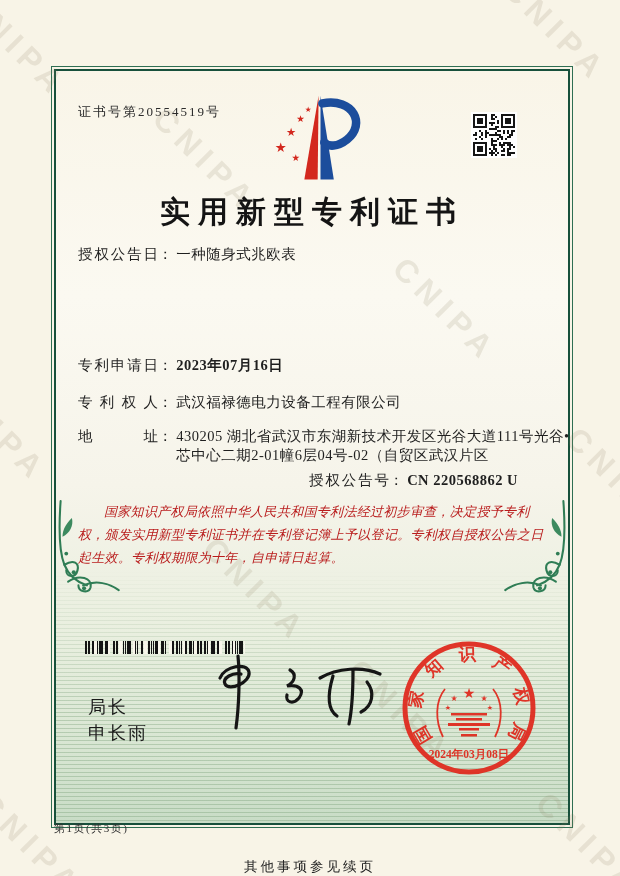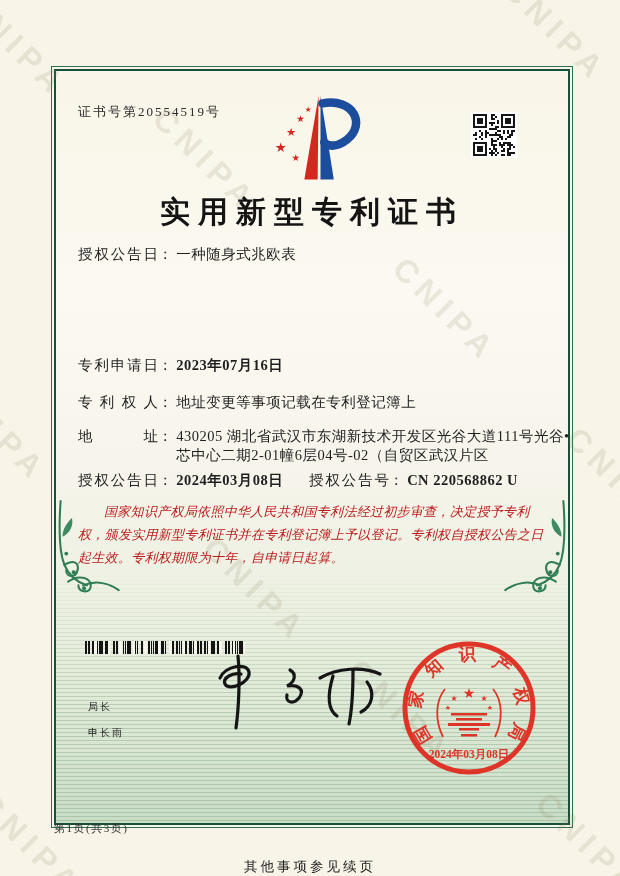--- a/index.html
+++ b/index.html
@@ -36,21 +36,21 @@
   .grant2{position:absolute;left:231px;top:0}
   .paras{position:absolute;left:24px;top:431px;width:470px;font-size:13px;line-height:1.78;
        font-style:italic;letter-spacing:.3px;color:#b91c1c}
   .paras p{text-indent:2em;margin-bottom:9px}
   .barcode{position:absolute;left:31px;top:572px;width:160px;height:13px;
        background:
         repeating-linear-gradient(90deg,transparent 0 9px,#f7f5ea 9px 12px,transparent 12px 23px,#f7f5ea 23px 25px),
         repeating-linear-gradient(90deg,#141414 0 2px,transparent 2px 3px,#141414 3px 4px,transparent 4px 7px),
         repeating-linear-gradient(90deg,#141414 0 1px,transparent 1px 4px)}
   .officer{position:absolute;left:34px;top:625px;font-family:"Liberation Sans","DejaVu Sans",sans-serif;
-       font-size:10px;font-weight:500;letter-spacing:2px;line-height:26px;color:#1a1a1a}
+       font-size:18px;font-weight:500;letter-spacing:2px;line-height:26px;color:#1a1a1a}
   .signature{position:absolute;left:136px;top:579px}
   .seal{position:absolute;left:344px;top:568px;opacity:.93}
   .page-info{position:absolute;left:0;top:752px;width:100%;
        font-size:11px;letter-spacing:1.5px;color:#333}
   .footer-note{position:absolute;z-index:3;left:0;top:858px;width:100%;text-align:center;
        font-size:13.5px;letter-spacing:3px;color:#222}
   .orn{position:absolute;bottom:1px}
   .orn.l{left:1px}.orn.r{right:1px;transform:scaleX(-1)}
 </style>
 </head>
@@ -213,31 +213,27 @@
   <div class="row" style="top:176px">
     <span class="lb">授权公告日</span><span class="cl">：</span>
     <span class="vl">一种随身式兆欧表</span>
   </div>
   <div class="row" style="top:287px">
     <span class="lb">专利申请日</span><span class="cl">：</span>
     <span class="vl v-bold">2023年07月16日</span>
   </div>
   <div class="row" style="top:324px">
     <span class="lb">专利权人</span><span class="cl">：</span>
-    <span class="vl">地址变更等事项记载在专利登记簿上</span>
+    <span class="vl">武汉福禄德电力设备工程有限公司</span>
   </div>
   <div class="row" style="top:358px">
     <span class="lb">地址</span><span class="cl">：</span>
     <span class="vl wrap">430205 湖北省武汉市东湖新技术开发区光谷大道111号光谷•芯中心二期2-01幢6层04号-02（自贸区武汉片区</span>
   </div>
   <div class="row" style="top:402px">
-    <span>
-      <span class="lb">授权公告日</span><span class="cl">：</span>
-      <span class="vl v-bold">2024年03月08日</span>
-    </span>
     <span class="grant2">
       <span class="lb">授权公告号</span><span class="cl">：</span>
       <span class="vl v-bold">CN 220568862 U</span>
     </span>
   </div>
 
   <div class="paras">
     <p>国家知识产权局依照中华人民共和国专利法经过初步审查，决定授予专利权，颁发实用新型专利证书并在专利登记簿上予以登记。专利权自授权公告之日起生效。专利权期限为十年，自申请日起算。</p>
   </div>
 

